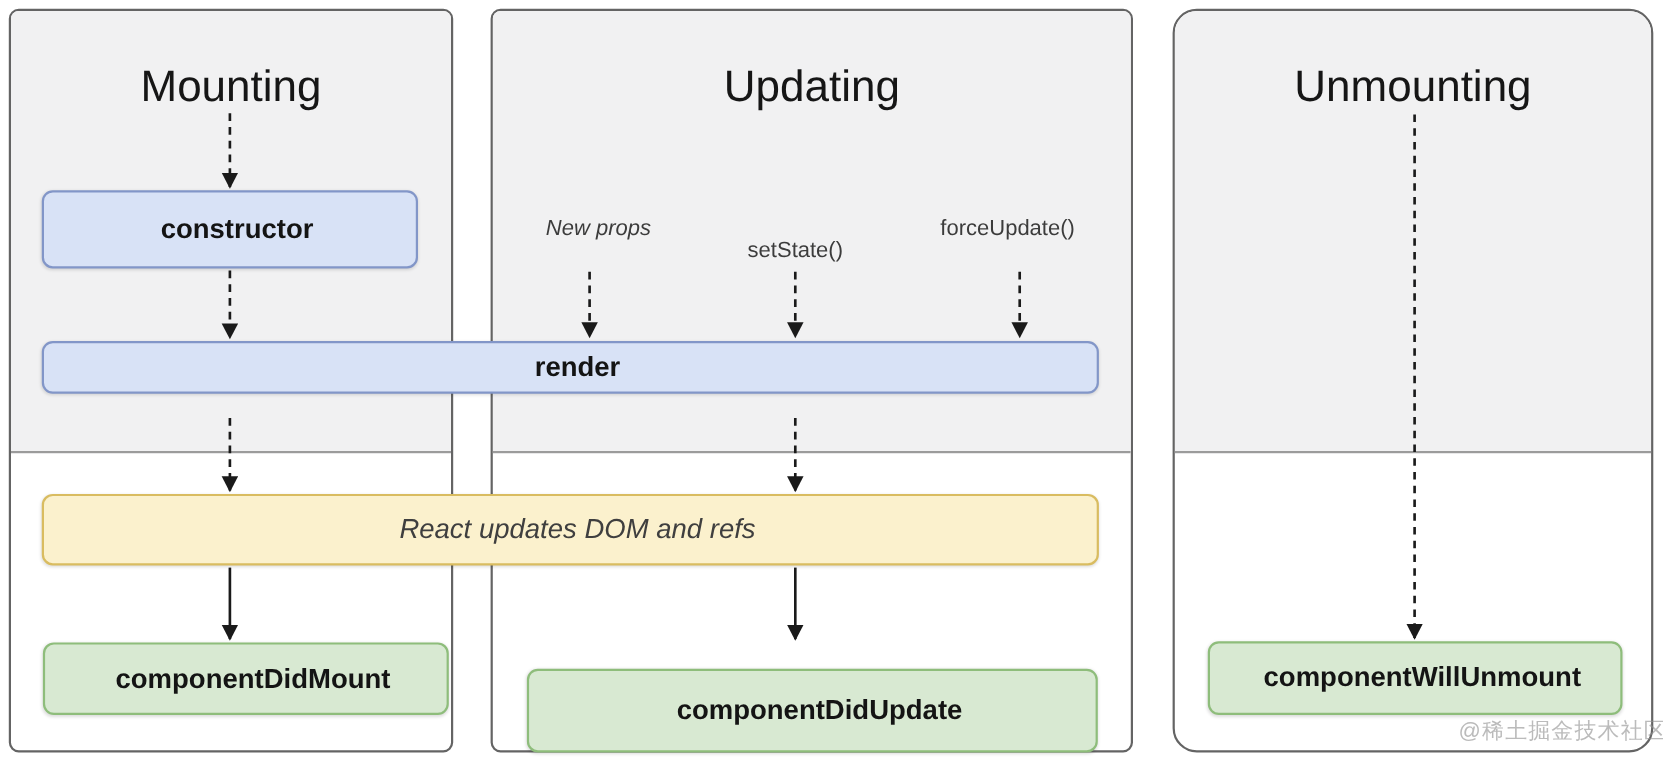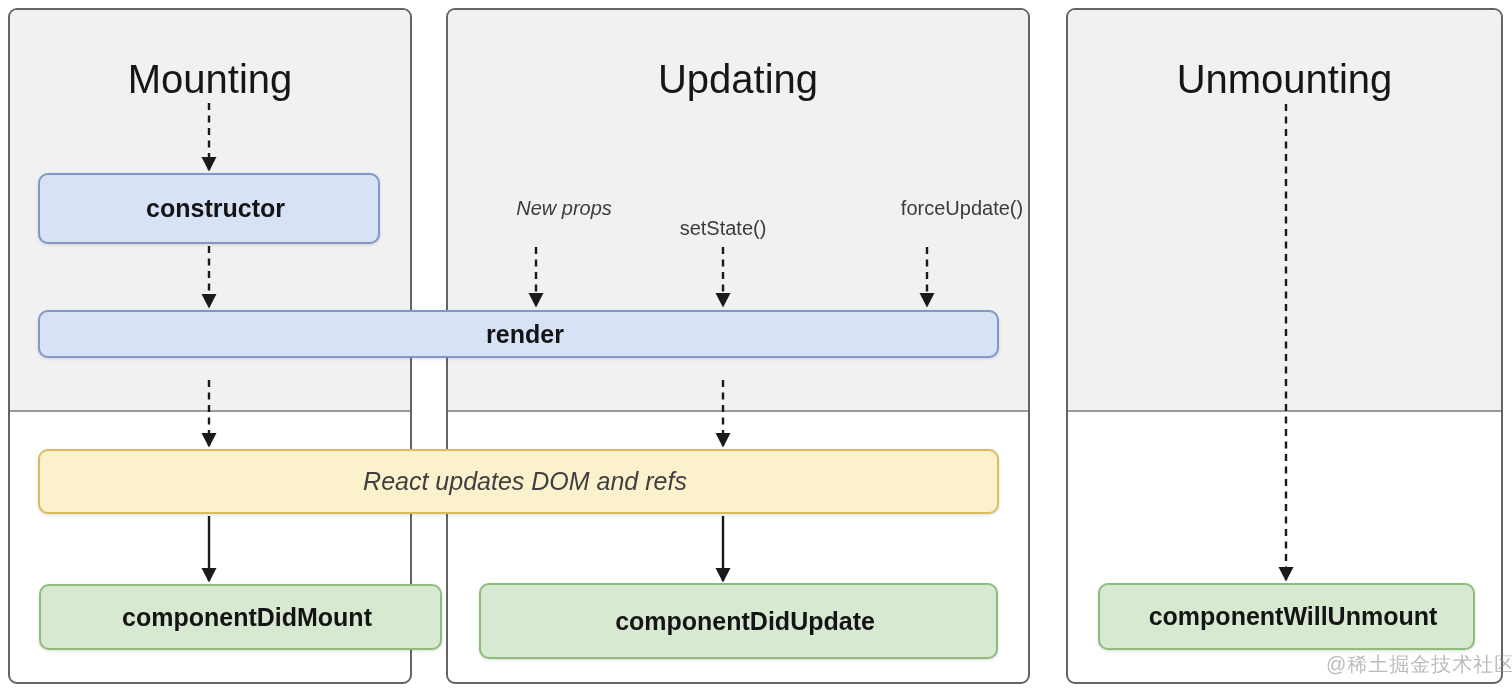--- a/index.html
+++ b/index.html
@@ -35,36 +35,36 @@
     position: relative;
     z-index: 2;
     margin-top: 47px;
     text-align: center;
     font-size: 40px;
     font-weight: 400;
     color: #161616;
   }
   #panel-mounting   { left: 8px;    width: 404px; }
   #panel-updating   { left: 446px;  width: 584px; }
-  #panel-unmounting { left: 1066px; width: 437px; }
+  #panel-unmounting { left: 1066px; width: 437px; border-radius: 22px; }
 
   
   .trigger-label {
     position: absolute;
     top: 197px;
     transform: translateX(-50%);
     font-size: 20px;
     color: #3c3c3c;
     z-index: 2;
     white-space: nowrap;
   }
   .trigger-label.italic { font-style: italic; }
-  #trigger-new-props    { left: 564px; }
+  #trigger-new-props    { left: 544px; }
   #trigger-set-state    { left: 723px; margin-top: 20px; }
-  #trigger-force-update { left: 962px; }
+  #trigger-force-update { left: 916px; }
 
   
   .overlay {
     position: absolute;
     inset: 0;
     z-index: 3;
     pointer-events: none;
   }
   .arrow-line {
     stroke: var(--arrow);
@@ -106,22 +106,22 @@
   .box.yellow .box-label {
     font-weight: 400;
     font-style: italic;
     font-size: 25px;
     color: #3f3f3f;
   }
 
   #box-constructor            { left: 38px;   top: 173px; width: 342px; height: 71px; }
   #box-render                 { left: 38px;   top: 310px; width: 961px; height: 48px; }
   #box-react-updates          { left: 38px;   top: 449px; width: 961px; height: 65px; }
-  #box-component-did-mount    { left: 39px;   top: 584px; width: 403px; height: 66px; }
-  #box-component-did-update   { left: 479px;  top: 583px; width: 519px; height: 76px; }
+  #box-component-did-mount    { left: 39px;   top: 584px; width: 369px; height: 66px; }
+  #box-component-did-update   { left: 479px;  top: 608px; width: 519px; height: 76px; }
   #box-component-will-unmount { left: 1098px; top: 583px; width: 377px; height: 67px; text-align: right; }
 
   
   .watermark {
     position: absolute;
     left: 1326px;
     top: 651px;
     z-index: 5;
     font-size: 20px;
     color: rgba(145,145,145,0.62);

